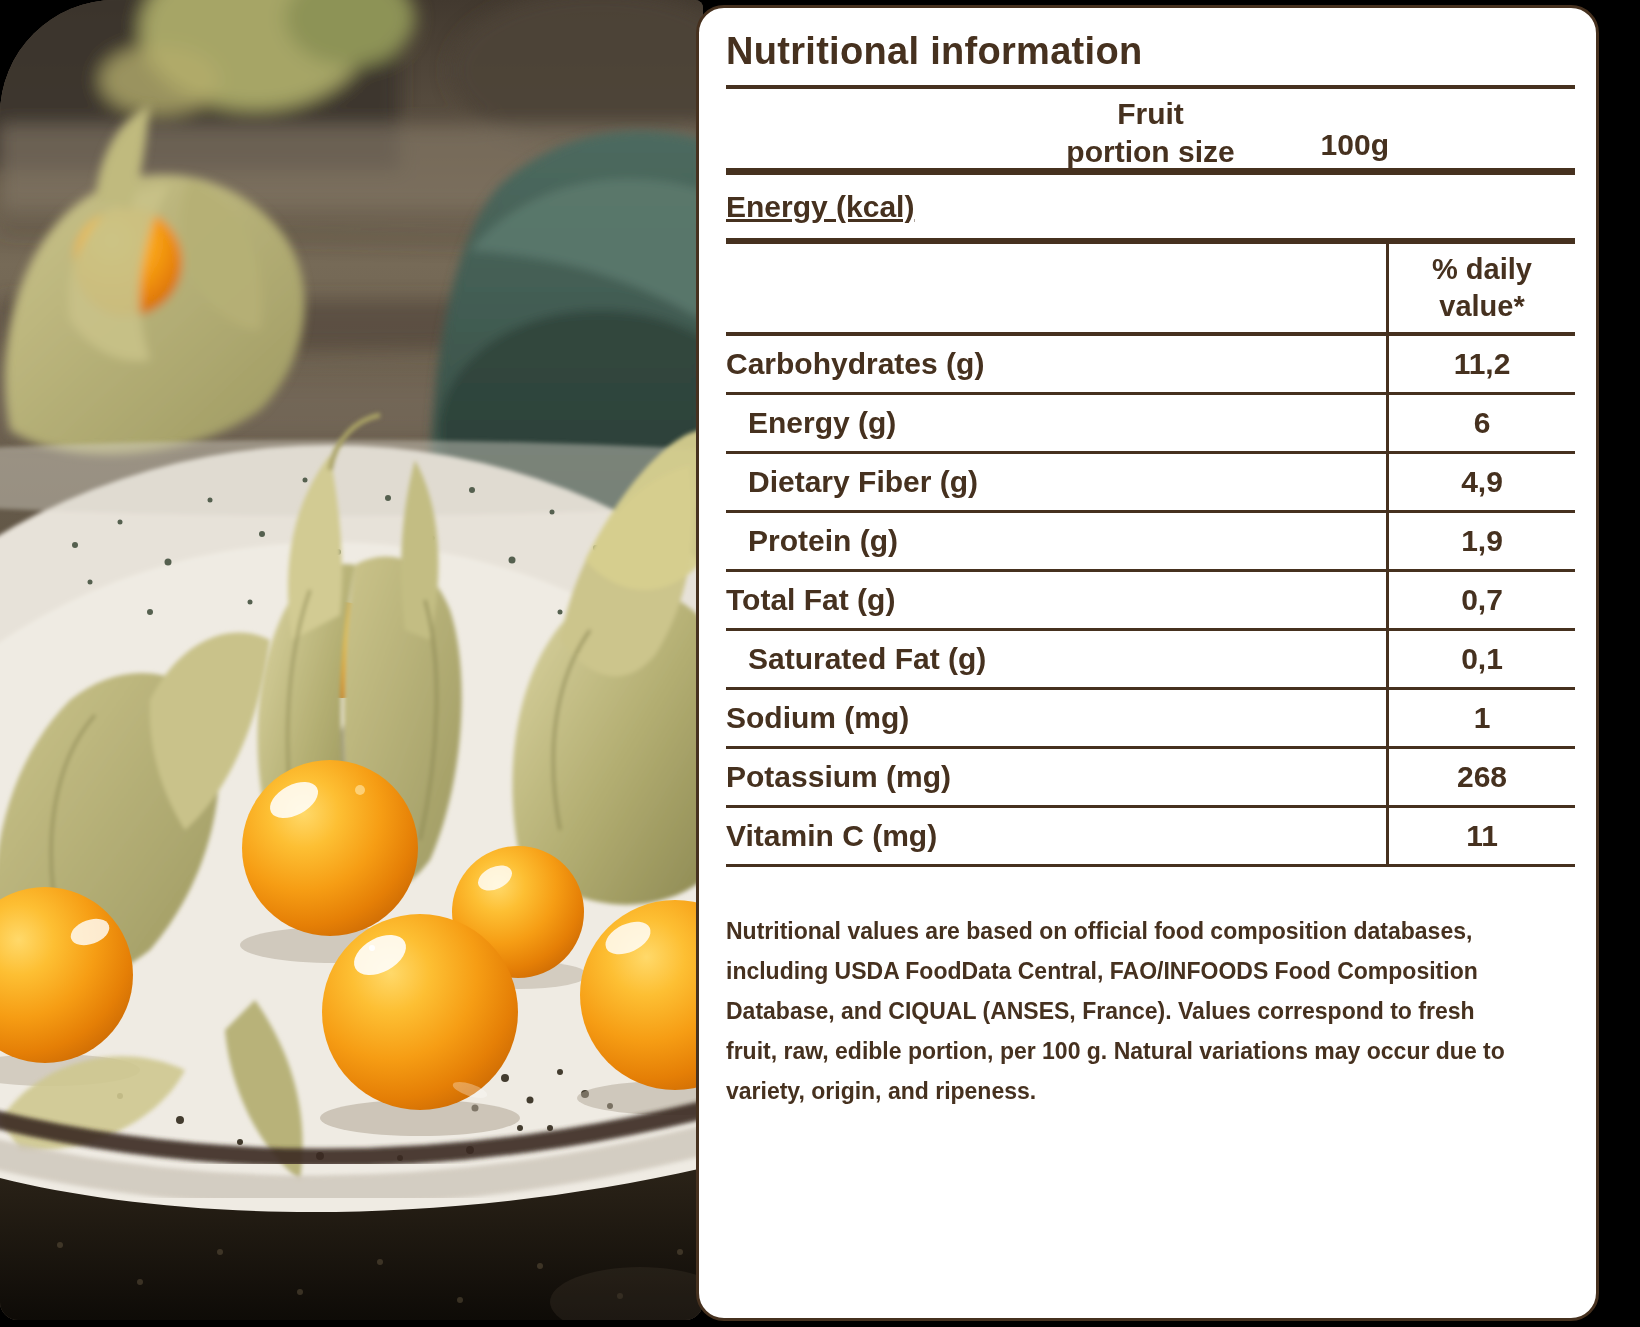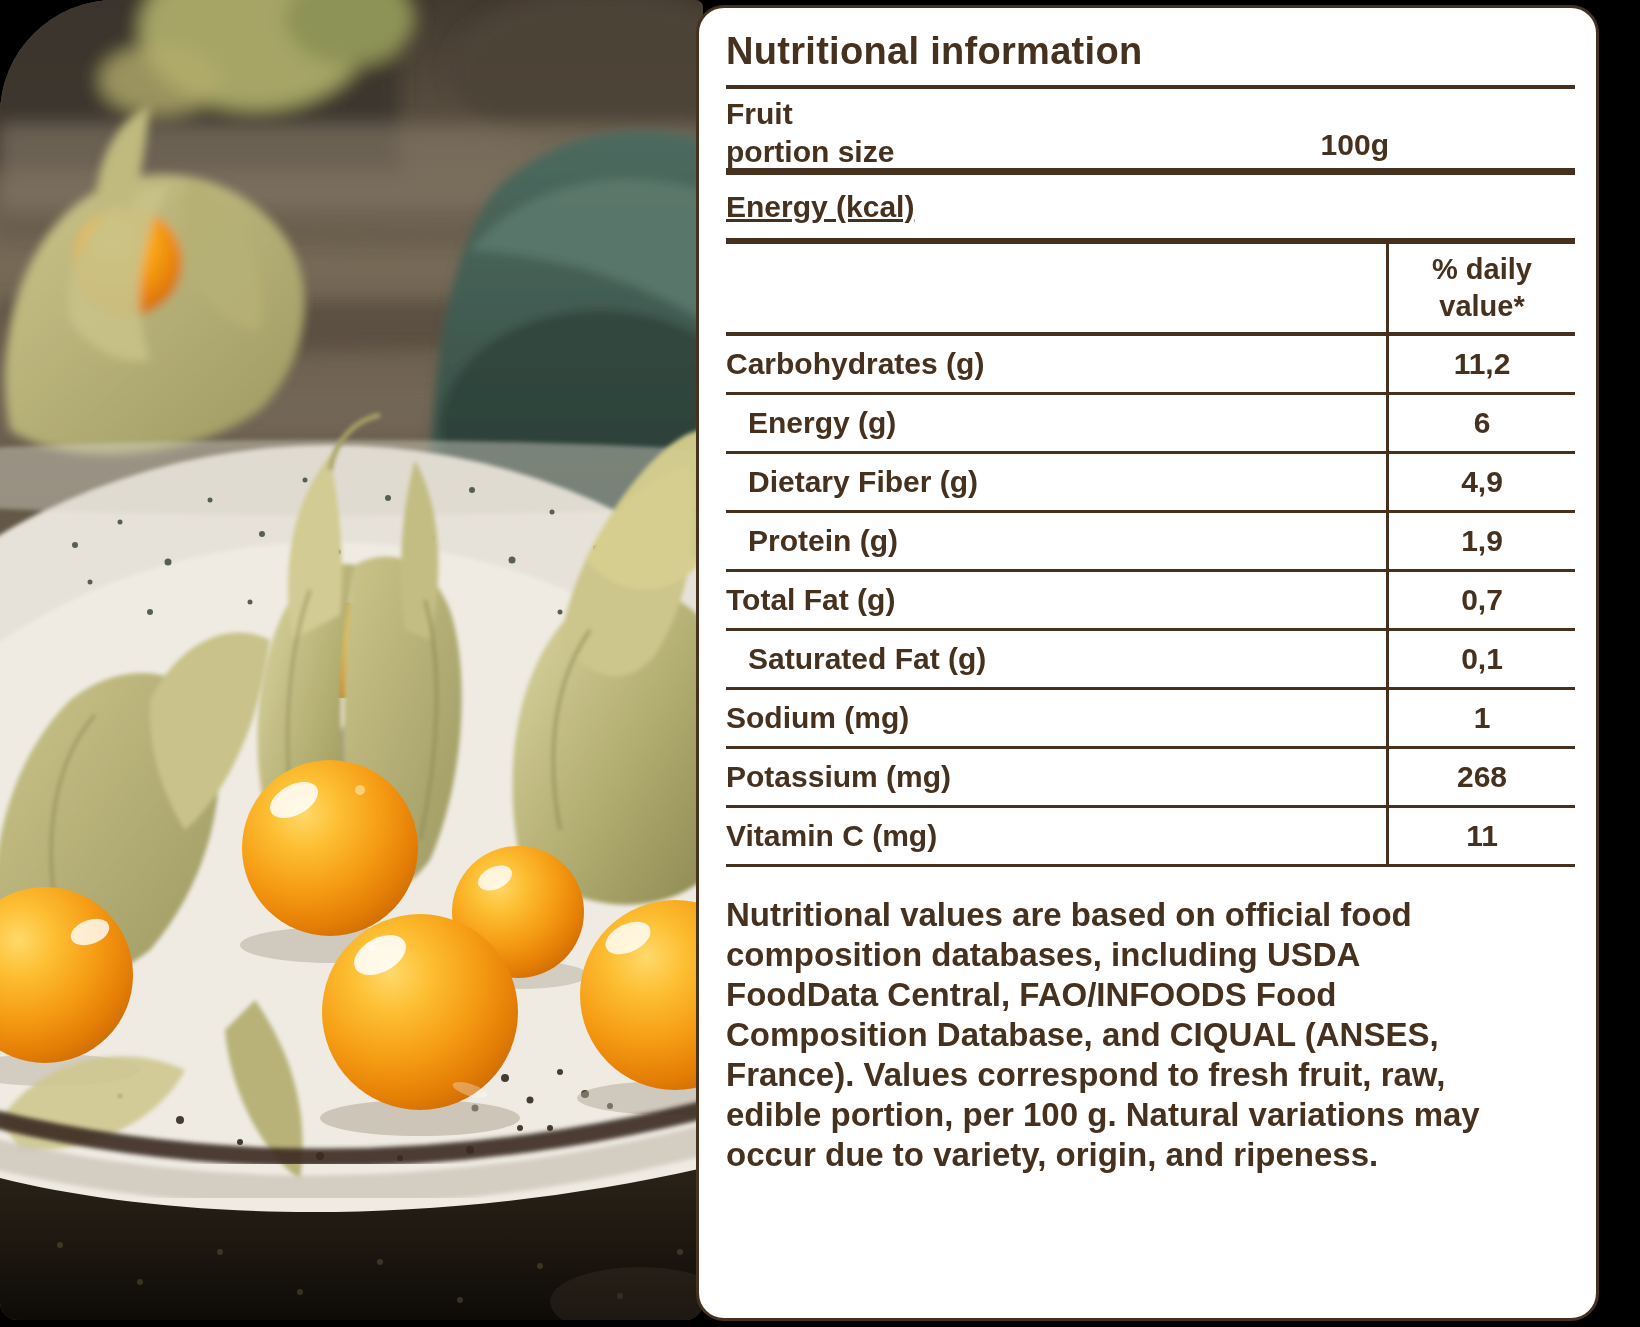--- a/index.html
+++ b/index.html
@@ -23,32 +23,32 @@
   .card{
     position:absolute;left:696px;top:5px;width:903px;height:1316px;
     box-sizing:border-box;background:var(--card-bg);
     border:3px solid var(--brown);border-radius:28px;
     padding:0 21px 0 27px;color:var(--brown);font-weight:bold;
   }
   .title{font-size:38px;line-height:42px;margin:22px 0 0;letter-spacing:.3px;}
   .rule-thin{height:4px;background:var(--brown);margin-top:13px;}
   .rule-thick{height:7px;background:var(--brown);}
   .portion{position:relative;height:79px;box-sizing:border-box;padding-top:6px;
-           font-size:30px;line-height:38px;}
+           font-size:30px;line-height:38px;text-align:center;}
   .portion-value{position:absolute;right:186px;bottom:4px;}
   .trow{display:flex;box-sizing:border-box;border-bottom:3px solid var(--brown);font-size:30px;}
   .trow .lbl{flex:1;display:flex;align-items:center;}
   .trow .lbl.indent{padding-left:22px;}
   .trow .val{width:189px;box-sizing:border-box;border-left:3px solid var(--brown);
              display:flex;align-items:center;justify-content:center;text-align:center;}
   .row-energy{height:69px;border-bottom-width:6px;text-decoration:underline;}
   .row-header{height:92px;border-bottom-width:4px;}
   .row-header .val{font-size:29px;line-height:37px;flex-direction:column;}
   .row-data{height:59px;}
-  .footnote{margin-top:28px;width:782px;font-size:33px;line-height:40px;}
+  .footnote{margin-top:44px;width:782px;font-size:23px;line-height:40px;}
 </style>
 </head>
 <body>
 
 <div class="photo">
   <svg viewBox="0 0 703 1320" xmlns="http://www.w3.org/2000/svg">
     <defs>
       <linearGradient id="bg" x1="0" y1="0" x2="0" y2="1">
         <stop offset="0" stop-color="#42392f"></stop>
           <stop offset=".1" stop-color="#5b5042"></stop>

